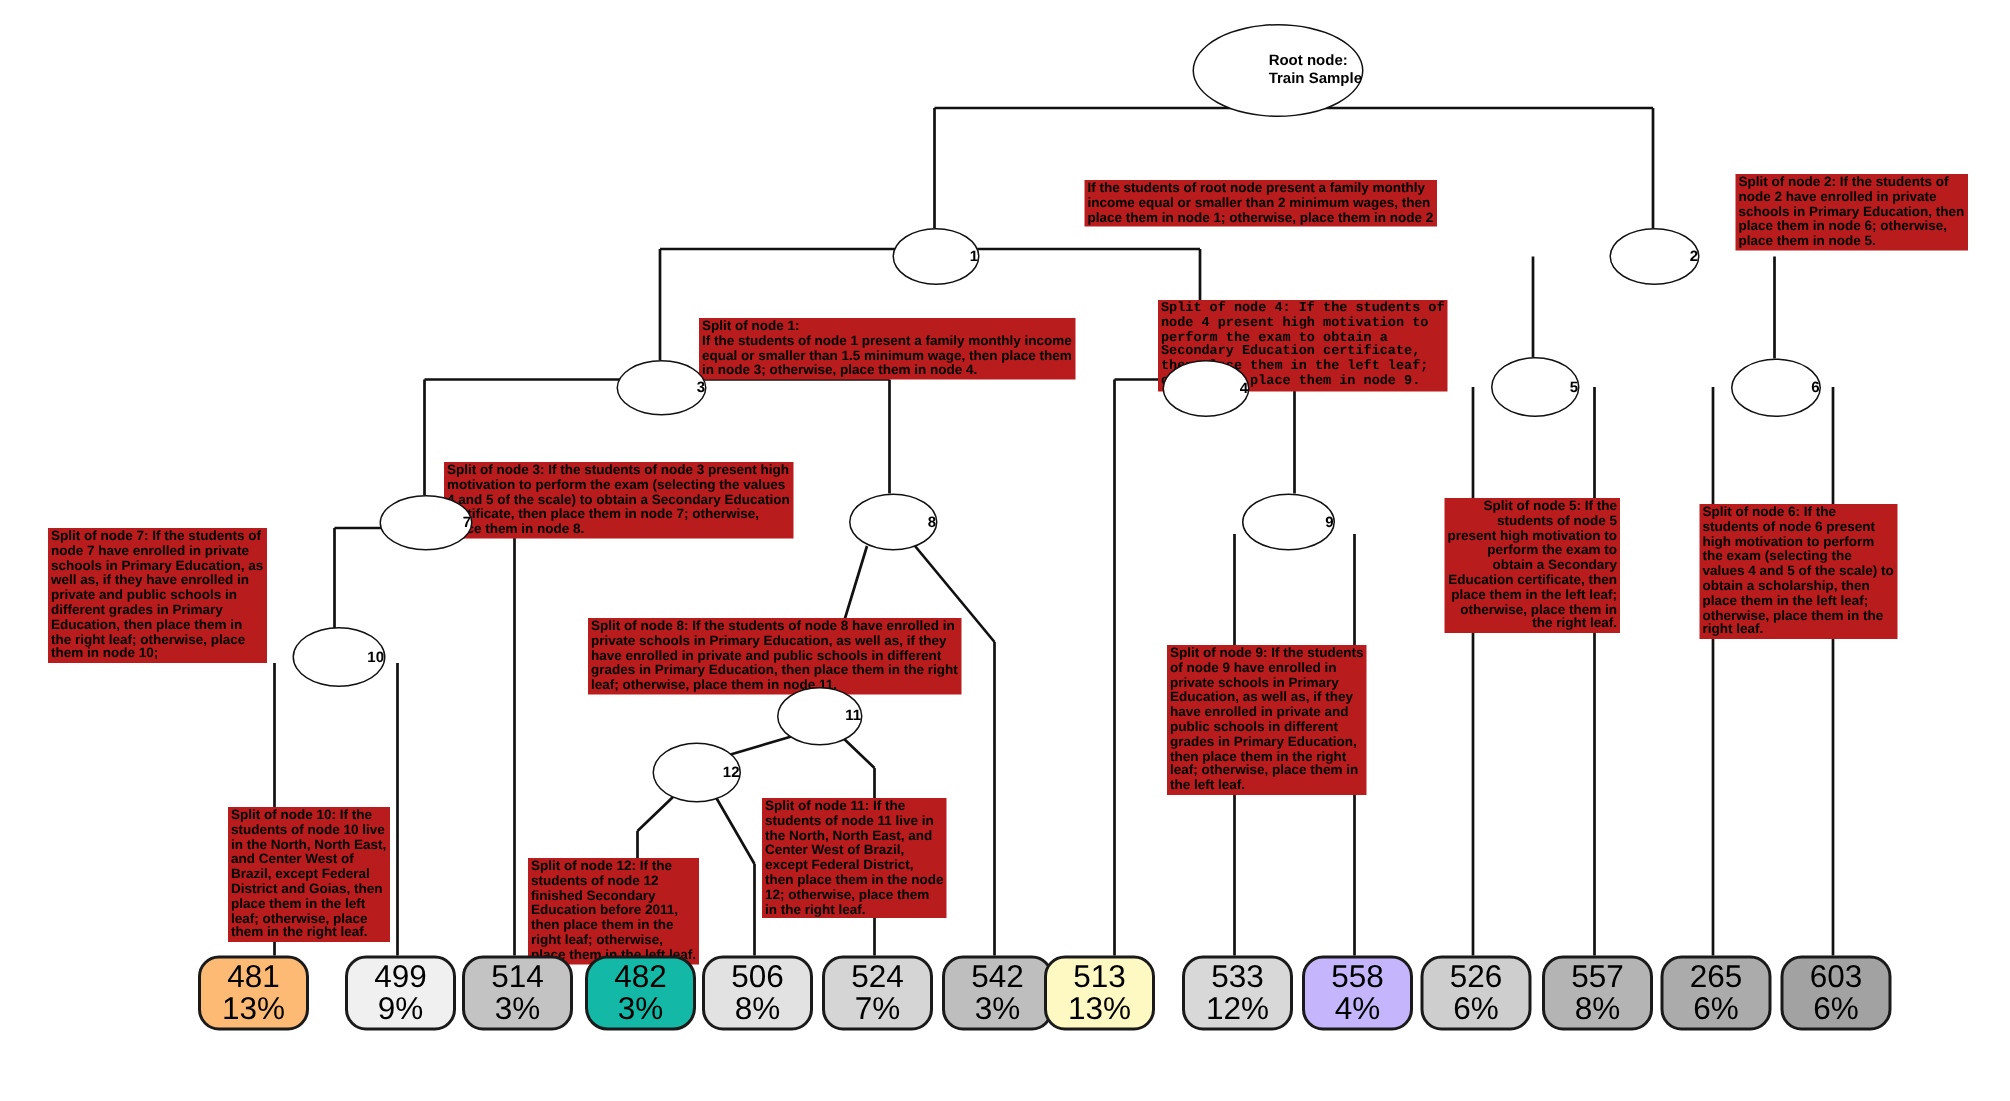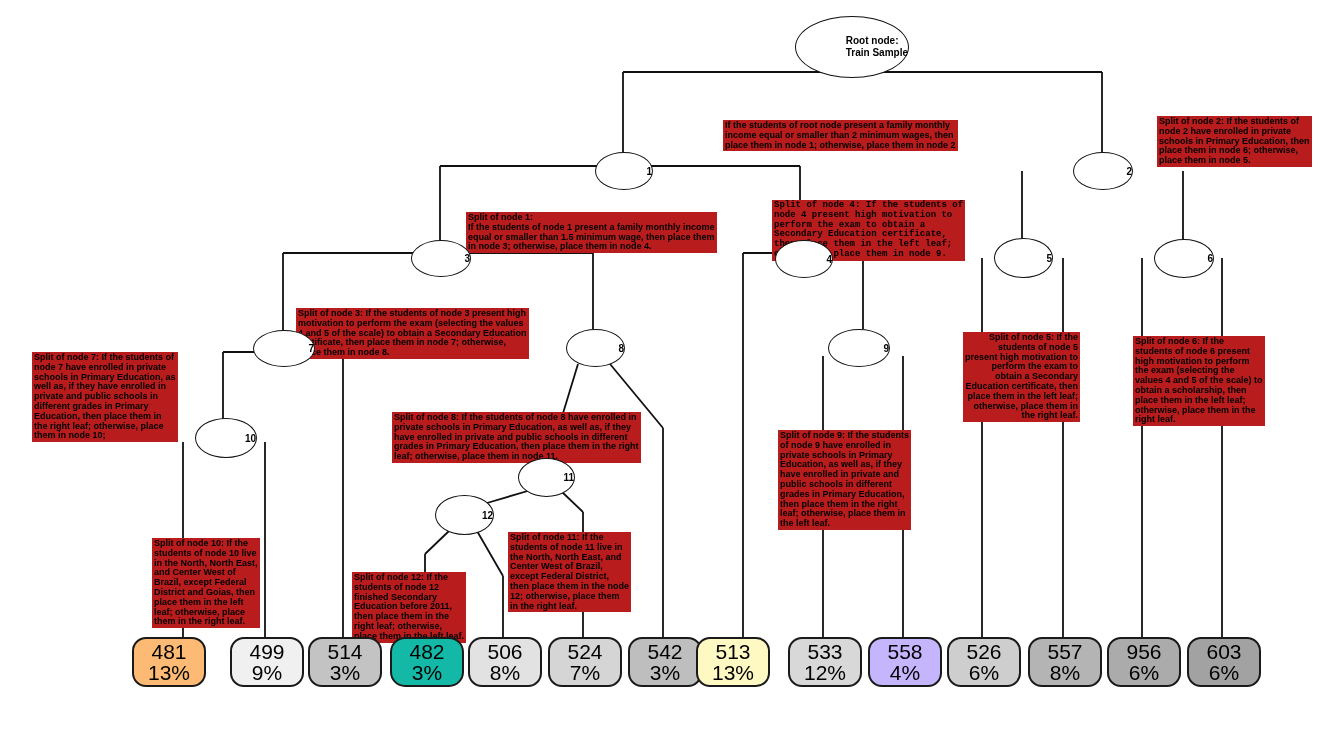--- a/index.html
+++ b/index.html
@@ -187,21 +187,21 @@
   </div>
   <div class="leaf" style="left: 947px; background: rgb(206, 206, 206);">
     <span>526</span>
     <span>6%</span>
   </div>
   <div class="leaf" style="left: 1028px; background: rgb(180, 180, 180);">
     <span>557</span>
     <span>8%</span>
   </div>
   <div class="leaf" style="left: 1107px; background: rgb(171, 171, 171);">
-    <span>956</span>
+    <span>265</span>
     <span>6%</span>
   </div>
   <div class="leaf" style="left: 1187px; background: rgb(162, 162, 162);">
     <span>603</span>
     <span>6%</span>
   </div>
 
 </div>
 
 </body></html>

